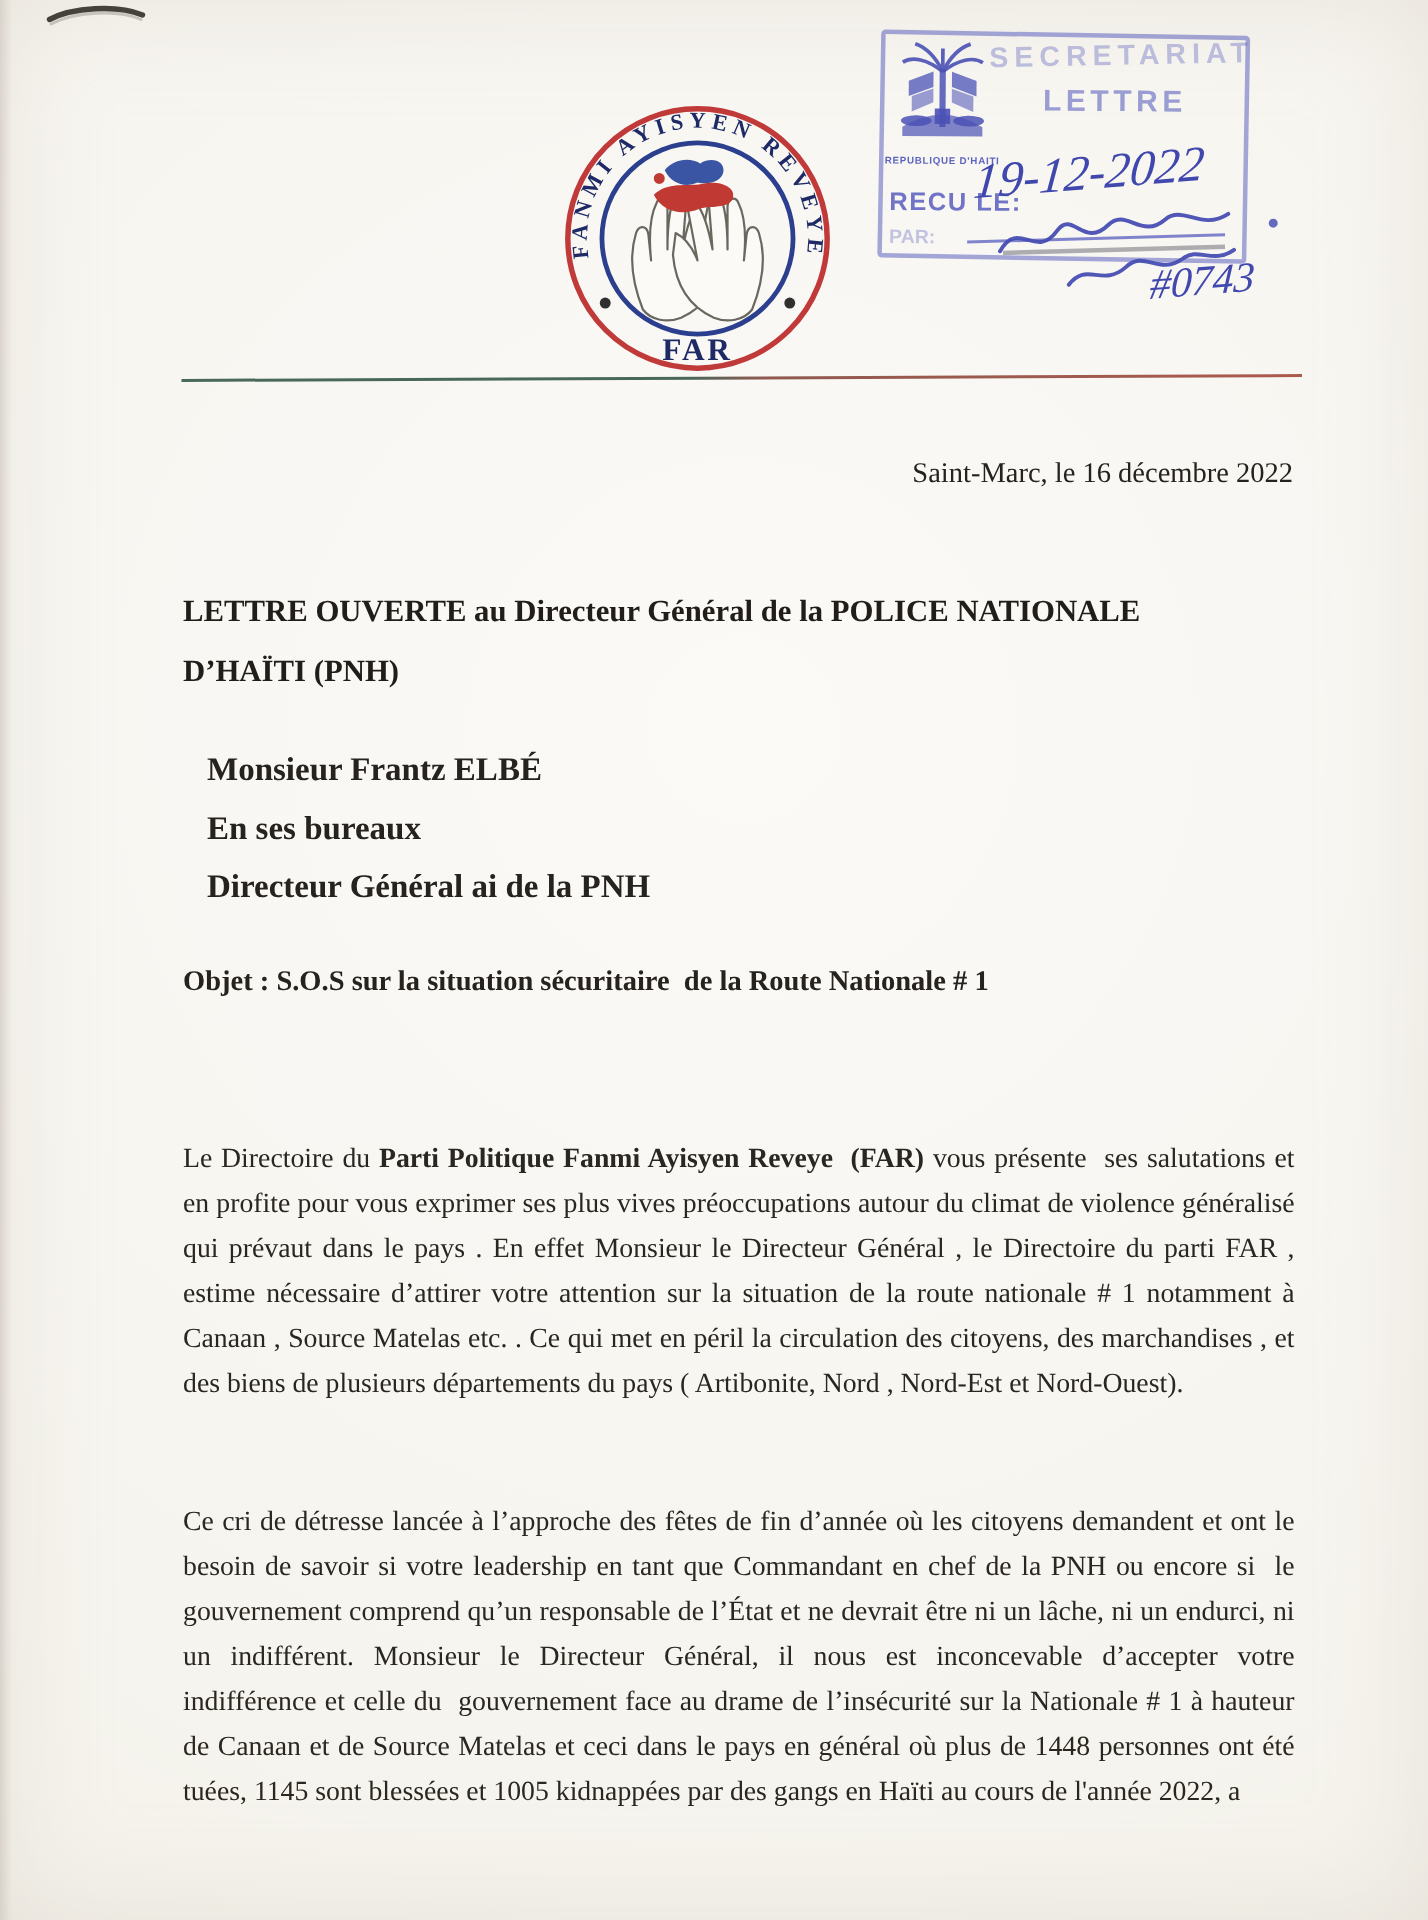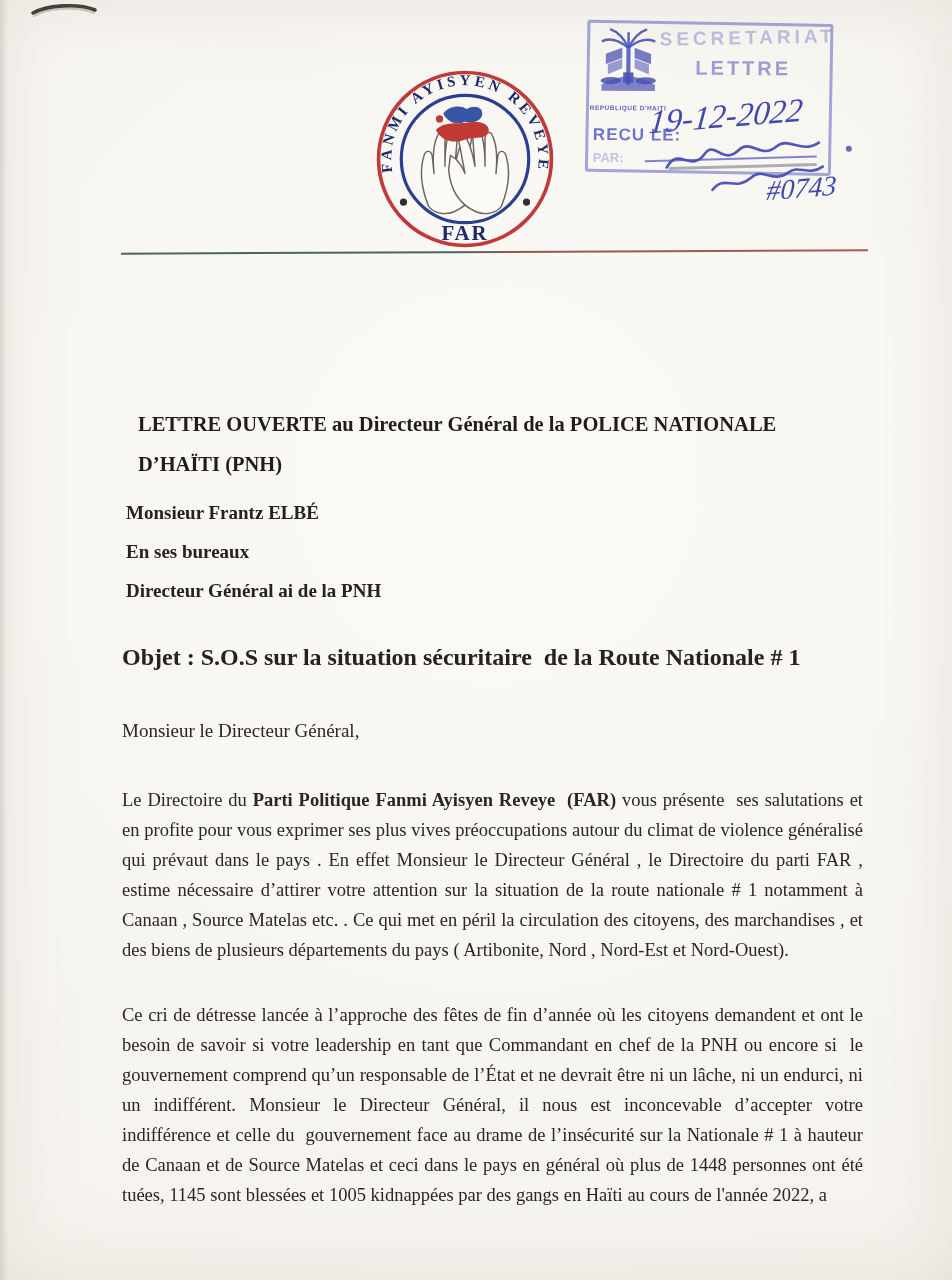--- a/index.html
+++ b/index.html
@@ -53,34 +53,34 @@
                background:#4a51b5; opacity:.85; }
 
   
   .rule { position:absolute; left:121px; top:251px; width:747px; height:2px;
           transform:rotate(-.25deg);
           background:linear-gradient(90deg,#47685b 0%,#47685b 45%,#8f5a50 52%,#ad5a4e 100%); }
 
   .date { position:absolute; left:122px; top:305px; width:740px; text-align:right;
           font-size:19px; color:#26221d; }
 
-  .title { position:absolute; left:122px; top:388px; width:750px; margin:16px;
+  .title { position:absolute; left:122px; top:388px; width:750px; margin:0;
            font-size:20.5px; font-weight:bold; line-height:40px; color:#211d18; }
 
-  .recipient { position:absolute; left:126px; top:493px; font-size:19px; font-weight:bold;
+  .recipient { position:absolute; left:138px; top:493px; font-size:22px; font-weight:bold;
                line-height:39px; color:#26221d; }
 
-  .subject { position:absolute; left:122px; top:644px; font-size:24px; font-weight:bold;
+  .subject { position:absolute; left:122px; top:644px; font-size:19px; font-weight:bold;
              white-space:pre-wrap; color:#26221d; }
 
   .salutation { position:absolute; left:122px; top:720px; font-size:19px; }
 
   .body { position:absolute; left:122px; width:741px; margin:0; font-size:18.5px;
           line-height:30px; text-align:justify; white-space:pre-wrap; color:#2a2620; }
-  .p1 { top:785px; }
+  .p1 { top:758px; }
   .p2 { top:1000px; }
   .b  { font-weight:bold; }
 </style>
 </head>
 <body>
 
 <div class="page">
 
   <svg class="staple" width="72" height="22" viewBox="0 0 72 22">
     <path d="M5,13 C20,5 50,3 67,10" fill="none" stroke="#45413b" stroke-width="3.6" stroke-linecap="round"></path>
@@ -146,32 +146,32 @@
         <path d="M6,52 C18,30 30,58 44,38 C54,24 62,50 78,34 C90,22 100,44 116,30 C128,20 140,38 158,26"></path>
         <path d="M52,74 C64,58 74,76 90,62 C102,50 112,68 128,56 C138,48 148,60 162,50"></path>
       </g>
     </svg>
     <div class="stamp-ref">#0743</div>
     <div class="stamp-dot"></div>
   </div>
 
   <div class="rule"></div>
 
+  <div class="date">Saint-Marc, le 16 décembre 2022</div>
 
   <h1 class="title"><span>LETTRE OUVERTE au Directeur Général de la POLICE NATIONALE</span><br>
     <span>D’HAÏTI (PNH)</span>
   </h1>
 
   <div class="recipient">
     <div>Monsieur Frantz ELBÉ</div>
     <div>En ses bureaux</div>
     <div>Directeur Général ai de la PNH</div>
   </div>
 
   <div class="subject">Objet : S.O.S sur la situation sécuritaire  de la Route Nationale # 1</div>
 
-  <div class="salutation">Monsieur le Directeur Général,</div>
 
   <p class="body p1"><span>Le Directoire du </span><span class="b">Parti Politique Fanmi Ayisyen Reveye  (FAR)</span><span> vous présente  ses salutations et en profite pour vous exprimer ses plus vives préoccupations autour du climat de violence généralisé qui prévaut dans le pays . En effet Monsieur le Directeur Général , le Directoire du parti FAR , estime nécessaire d’attirer votre attention sur la situation de la route nationale # 1 notamment à Canaan , Source Matelas etc. . Ce qui met en péril la circulation des citoyens, des marchandises , et des biens de plusieurs départements du pays ( Artibonite, Nord , Nord-Est et Nord-Ouest).</span></p>
 
   <p class="body p2">Ce cri de détresse lancée à l’approche des fêtes de fin d’année où les citoyens demandent et ont le besoin de savoir si votre leadership en tant que Commandant en chef de la PNH ou encore si  le gouvernement comprend qu’un responsable de l’État et ne devrait être ni un lâche, ni un endurci, ni un indifférent. Monsieur le Directeur Général, il nous est inconcevable d’accepter votre indifférence et celle du  gouvernement face au drame de l’insécurité sur la Nationale # 1 à hauteur de Canaan et de Source Matelas et ceci dans le pays en général où plus de 1448 personnes ont été tuées, 1145 sont blessées et 1005 kidnappées par des gangs en Haïti au cours de l'année 2022, a</p>
 
 </div>
 
 </body></html>

